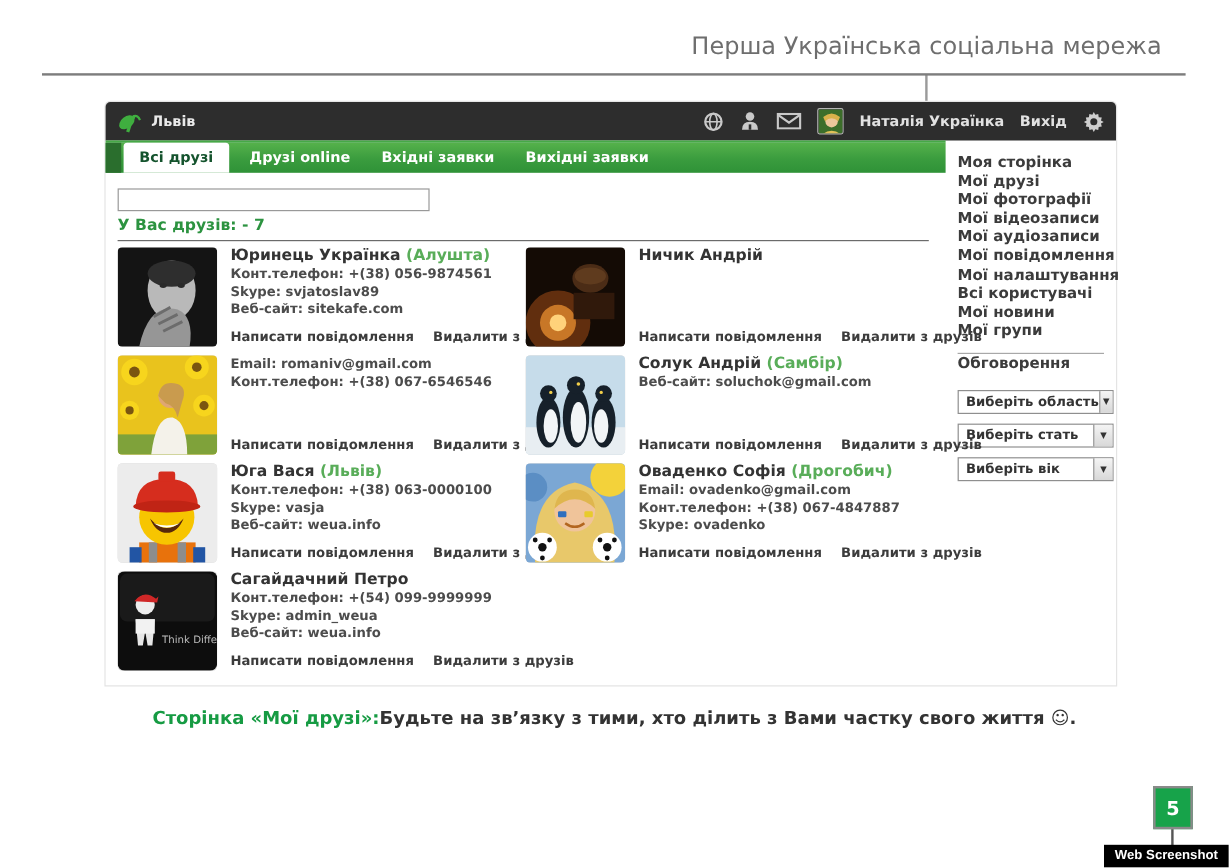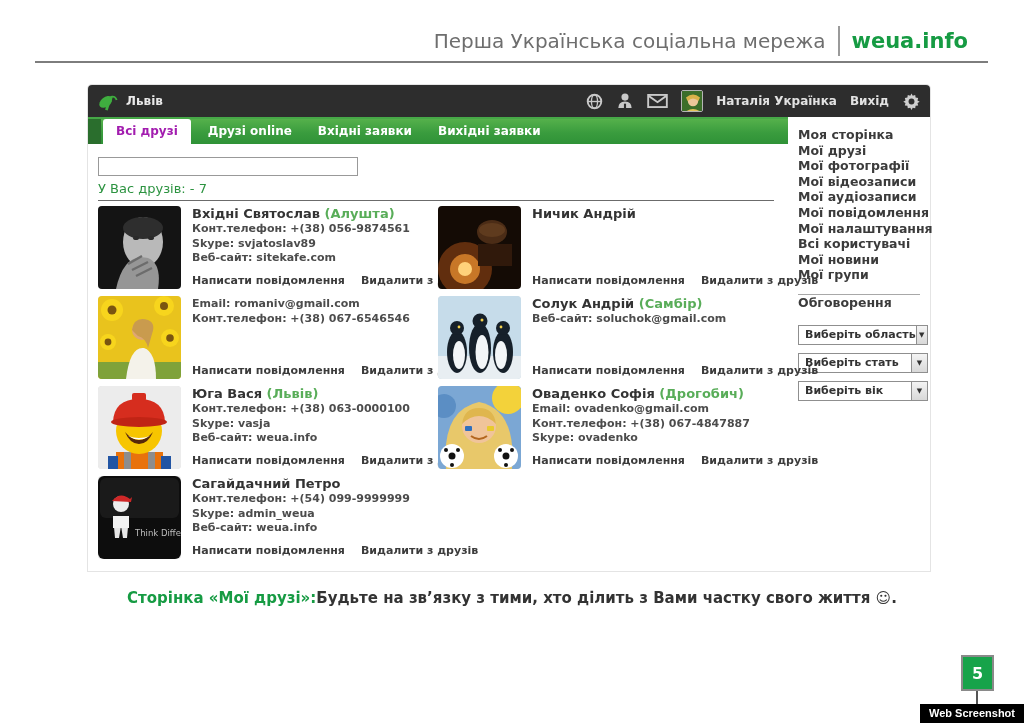--- a/index.html
+++ b/index.html
@@ -3,21 +3,21 @@
 <meta charset="utf-8">
 <style>
   * { box-sizing: border-box; }
   html,body { margin:0; padding:0; }
   body {
     width:1024px; height:723px; position:relative; overflow:hidden;
     background:#ffffff;
     font-family:"DejaVu Sans","Liberation Sans",sans-serif;
   }
   
-  .slide-header { position:absolute; top:26px; right:56px; display:flex; align-items:center; gap:12px; }
+  .slide-header { position:absolute; top:26px; right:56px; display:flex; align-items:center; gap:12px;flex-direction:column; }
   .slide-title { color:#6e6e6e; font-size:20px; }
   .title-div { width:2px; height:30px; background:#9a9a9a; }
   .brand { color:#169b43; font-size:21px; font-weight:bold; }
   .header-rule { position:absolute; top:61px; left:35px; width:953px; height:2px; background:#7d7d7d; }
 
   
   .site { position:absolute; left:88px; top:85px; width:842px; height:486px; background:#fff;
           box-shadow:0 0 0 1px #e4e4e4; border-radius:4px 4px 0 0; }
   .topbar { height:32px; background:#2d2d2d; border-radius:4px 4px 0 0; display:flex;
             align-items:center; justify-content:space-between; padding:0 9px; }
@@ -28,26 +28,26 @@
   .site-body { display:flex; height:454px; }
   .content { width:700px; position:relative; }
   .sidebar { width:142px; padding:8px 0 0 10px; }
 
   
   .tabbar { height:27px; background:linear-gradient(180deg,#55b14b 0%,#3a9c3e 55%,#2f9237 100%);
             display:flex; align-items:stretch; padding-left:15px; position:relative;
             border-top:2px solid #46a847; }
   .tabbar::before { content:""; position:absolute; left:0; top:0; width:13px; height:25px; background:#2a6e2d; }
   .tab { font-size:12px; font-weight:bold; color:#ffffff; padding:5px 13px 0; cursor:pointer; white-space:nowrap; }
-  .tab.active { background:#ffffff; color:#a21caf; border-radius:3px 3px 0 0; margin-right:4px; }
+  .tab.active { background:#ffffff; color:#14532d; border-radius:3px 3px 0 0; margin-right:4px; }
 
   .search-input { position:absolute; left:10px; top:40px; width:260px; height:19px;
                   border:1px solid #999; font-size:12px; padding:1px 5px;
                   font-family:"DejaVu Sans","Liberation Sans",sans-serif; }
-  .friends-count { position:absolute; left:10px; top:64px; color:#2c9340; font-weight:normal; font-size:13px; }
+  .friends-count { position:absolute; left:10px; top:64px; color:#2c9340; font-weight:bold; font-size:13px; }
   .count-rule { position:absolute; left:10px; top:83px; width:676px; height:1px; background:#6b6b6b; }
 
   
   .friends-grid { position:absolute; left:10px; top:89px; width:680px; display:grid;
                   grid-template-columns:340px 340px; grid-auto-rows:90px; }
   .card { display:flex; }
   .photo { width:83px; height:83px; flex:none; border-radius:4px; overflow:hidden; cursor:pointer; background:#ddd; }
   .photo svg { display:block; width:83px; height:83px; }
   .card-body { margin-left:11px; display:flex; flex-direction:column; height:83px; width:244px; }
   .card-name { font-size:13px; font-weight:bold; color:#333; white-space:nowrap; cursor:pointer; }
@@ -164,21 +164,21 @@
                 <rect width="83" height="83" fill="#141414"></rect>
     <ellipse cx="45" cy="36" rx="20" ry="25" fill="#b9b9b9"></ellipse>
     <ellipse cx="45" cy="22" rx="20" ry="11" fill="#2e2e2e"></ellipse>
     <ellipse cx="38" cy="32" rx="3" ry="2" fill="#2a2a2a"></ellipse>
                 <ellipse cx="53" cy="32" rx="3" ry="2" fill="#2a2a2a"></ellipse>
     <path d="M18 83 Q26 46 50 52 Q64 58 60 83 Z" fill="#969696"></path>
     <path d="M30 58 l14 -8 M34 64 l16 -8 M38 70 l16 -8" stroke="#6c6c6c" stroke-width="2.4" fill="none"></path>
               </svg>
             </div>
     <div class="card-body">
-      <div class="card-name"><span class="card-name-text">Вхідні Святослав</span><span class="card-city"> (Алушта)</span></div>
+      <div class="card-name"><span class="card-name-text">Юринець Українка</span><span class="card-city"> (Алушта)</span></div>
       <div class="card-details">
                 <div>Конт.телефон: +(38) 056-9874561</div>
                 <div>Skype: svjatoslav89</div>
                 <div>Веб-сайт: sitekafe.com</div>
               </div>
       <div class="card-actions">
         <span class="action-message">Написати повідомлення</span>
         <span class="action-remove">Видалити з друзів</span>
       </div>
     </div>

